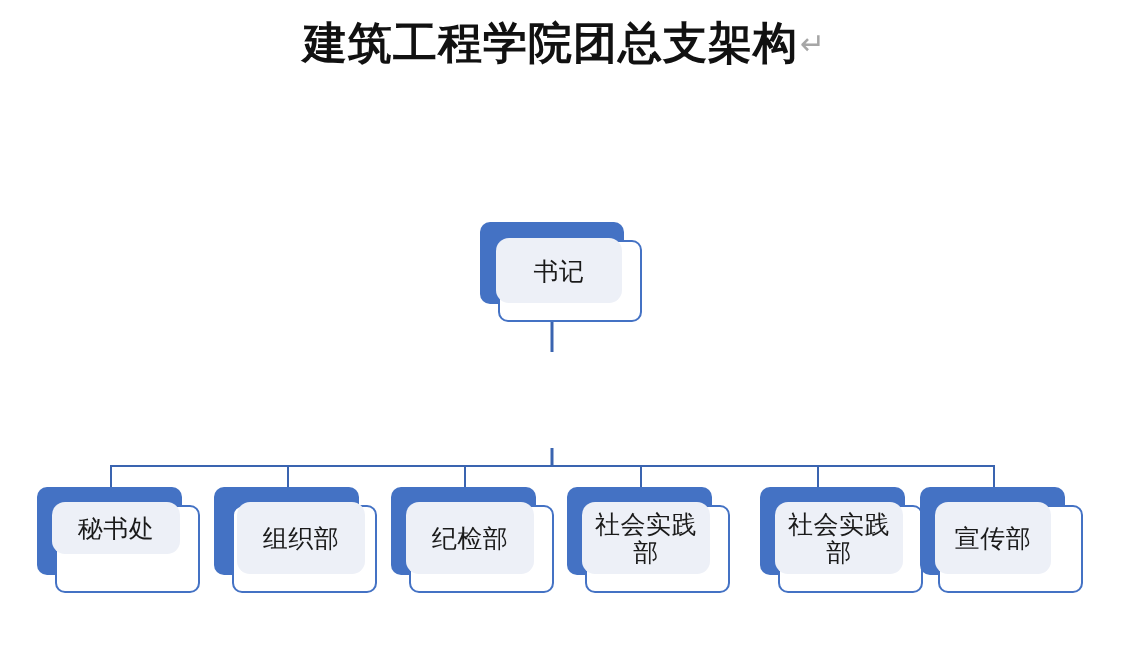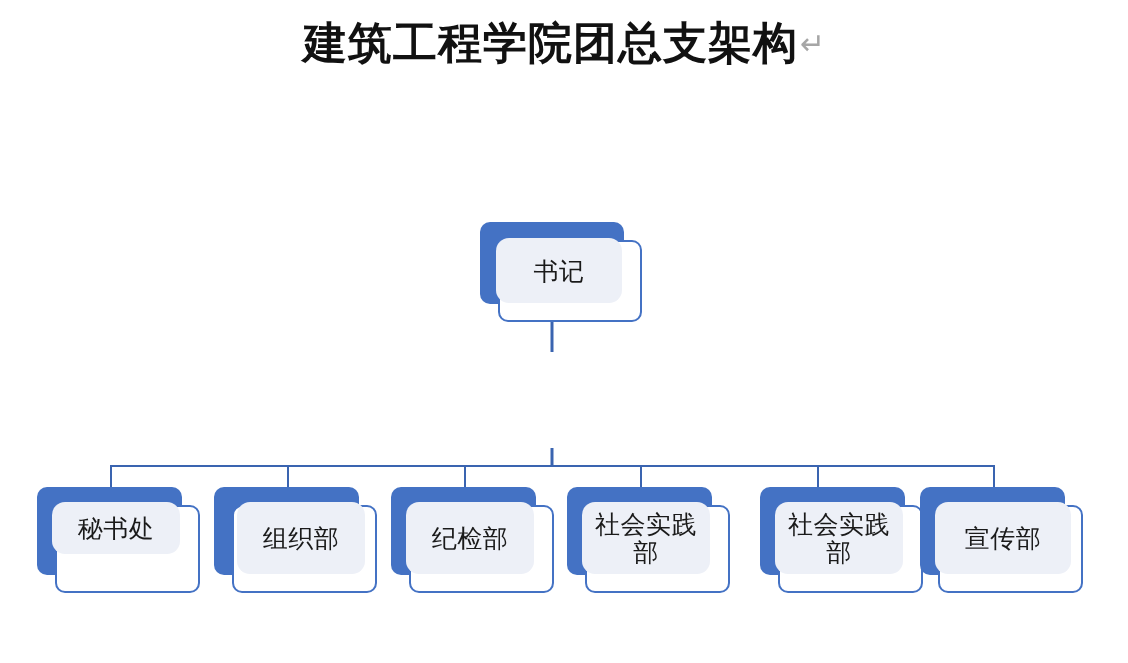--- a/index.html
+++ b/index.html
@@ -167,18 +167,18 @@
     <div class="card" style="left:18px; top:18px; width:145px; height:88px;"></div>
     <div class="panel" style="left:15px; top:15px; width:128px; height:72px;">
       <span class="label">社会实践
 部</span>
     </div>
   </div>
 
   <div class="node" style="left:920px; top:487px; width:163px; height:106px;">
     <div class="plate" style="width:145px; height:88px;"></div>
     <div class="card" style="left:18px; top:18px; width:145px; height:88px;"></div>
-    <div class="panel" style="left:15px; top:15px; width:136px; height:72px;">
+    <div class="panel" style="left:15px; top:15px; width:116px; height:72px;">
       <span class="label">宣传部</span>
     </div>
   </div>
 
 </div>
 
 </body></html>

